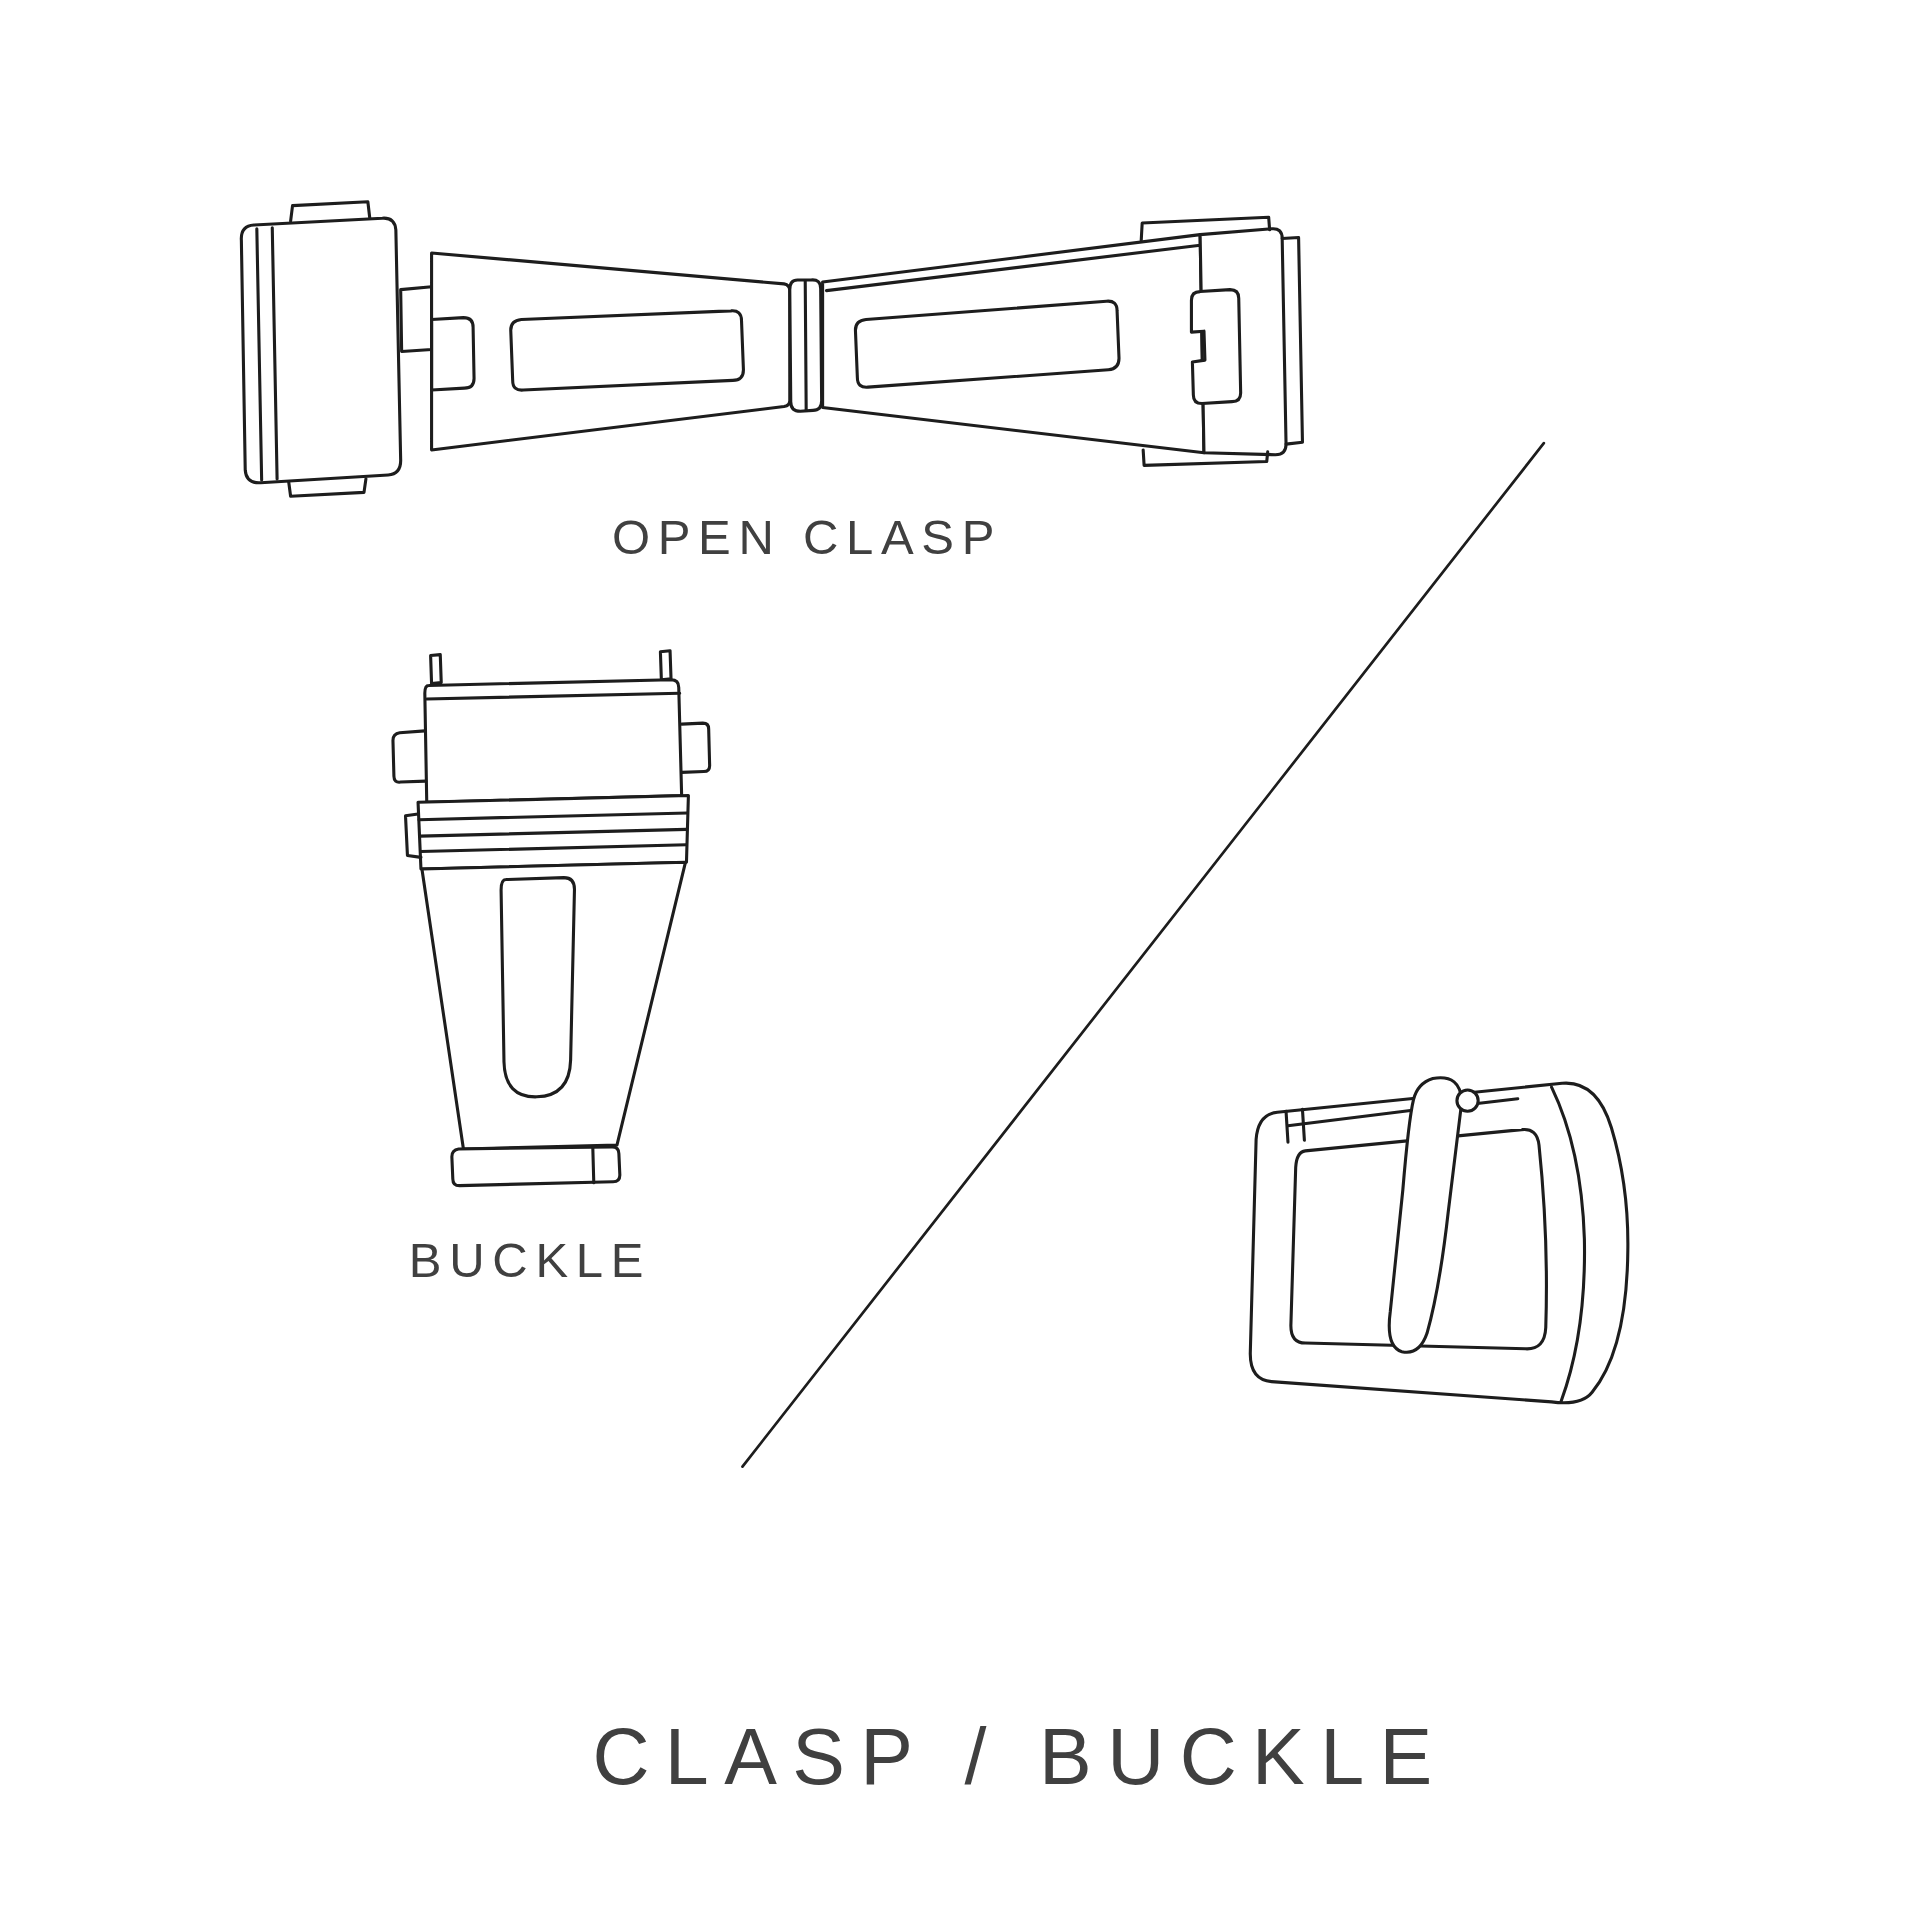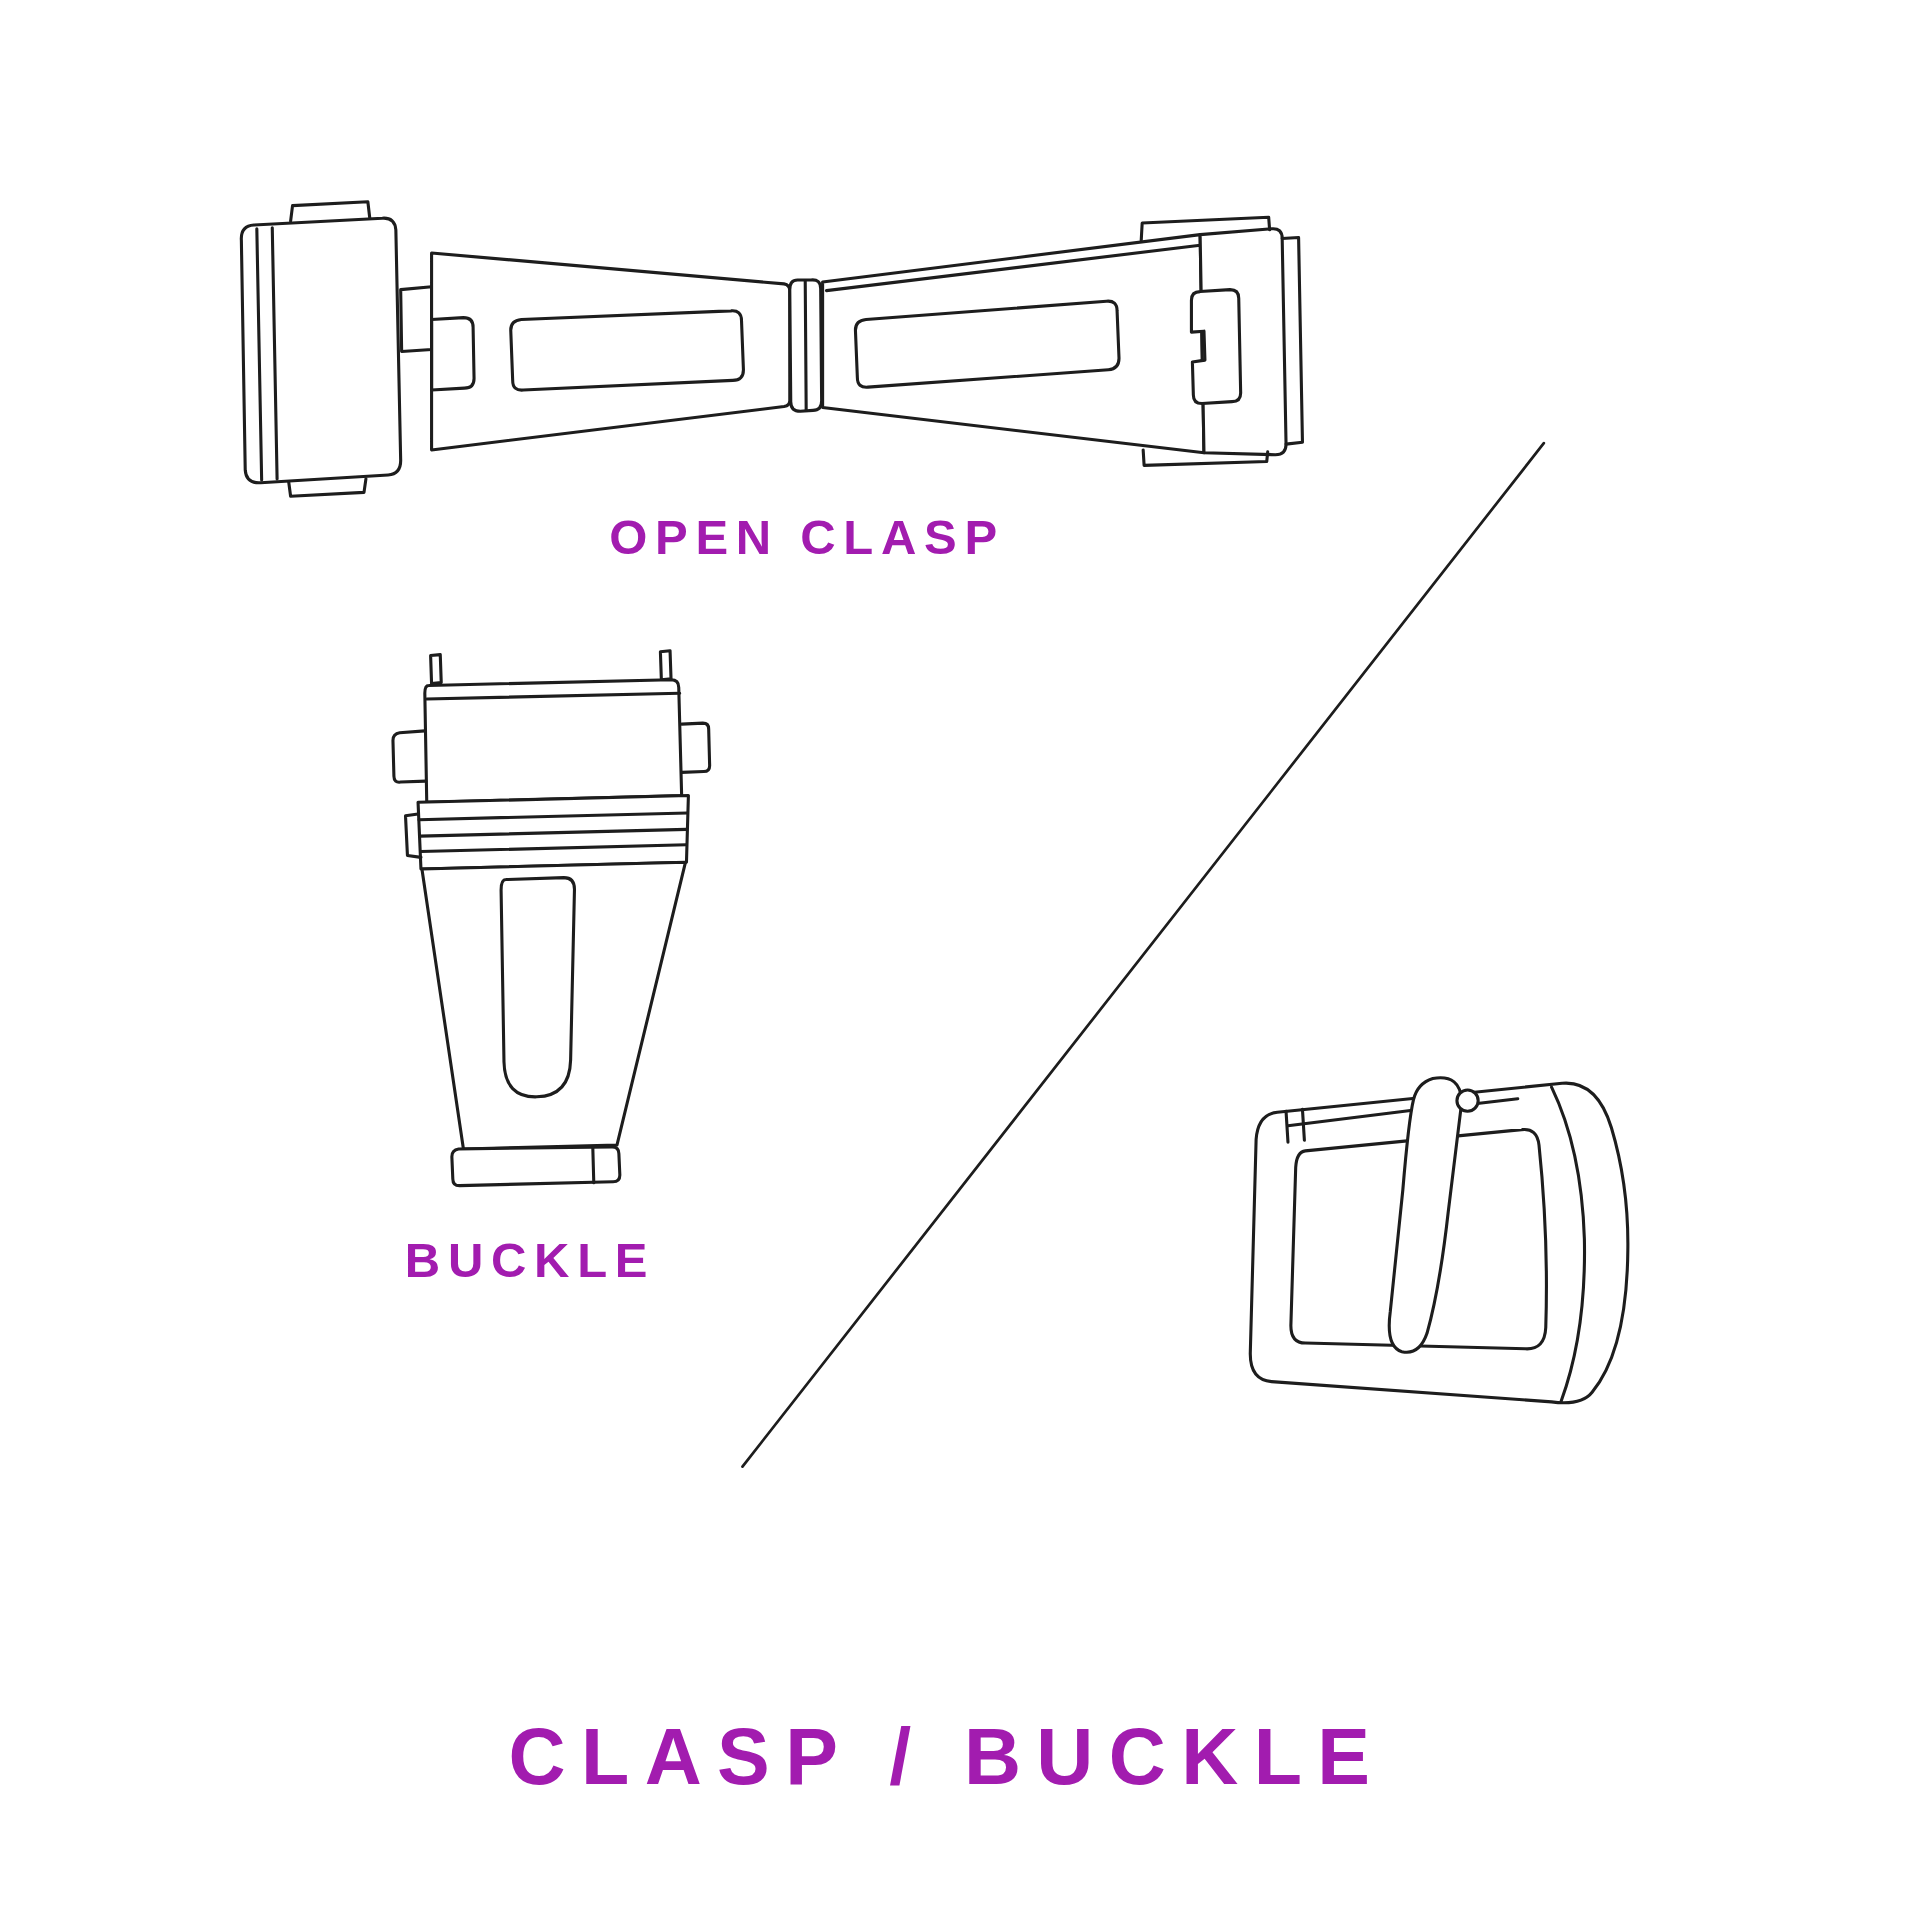--- a/index.html
+++ b/index.html
@@ -14,35 +14,35 @@
   .art {
     position: absolute;
     left: 0; top: 0;
     width: 1931px;
     height: 1931px;
   }
   .label {
     position: absolute;
     transform: translateX(-50%);
     white-space: nowrap;
-    color: #a21caf;
-    font-weight: 700;
+    color: #404040;
+    font-weight: 400;
     line-height: 1;
   }
   .caption {
     font-size: 49px;
     letter-spacing: 7.7px;
   }
   .title {
     font-size: 79px;
     letter-spacing: 15.4px;
   }
   .lbl-open   { left: 807px;  top: 513px;  }
   .lbl-closed { left: 530px;  top: 1236px; }
-  .lbl-title  { left: 947px; top: 1717px; }
+  .lbl-title  { left: 1020px; top: 1717px; }
 </style>
 </head>
 <body>
 
 <div class="page">
 
   <svg class="art" viewBox="0 0 2000 2000" fill="none" stroke-linecap="round" stroke-linejoin="round">
 
     <g stroke-width="3.2" stroke="#1d1d1d">
 

